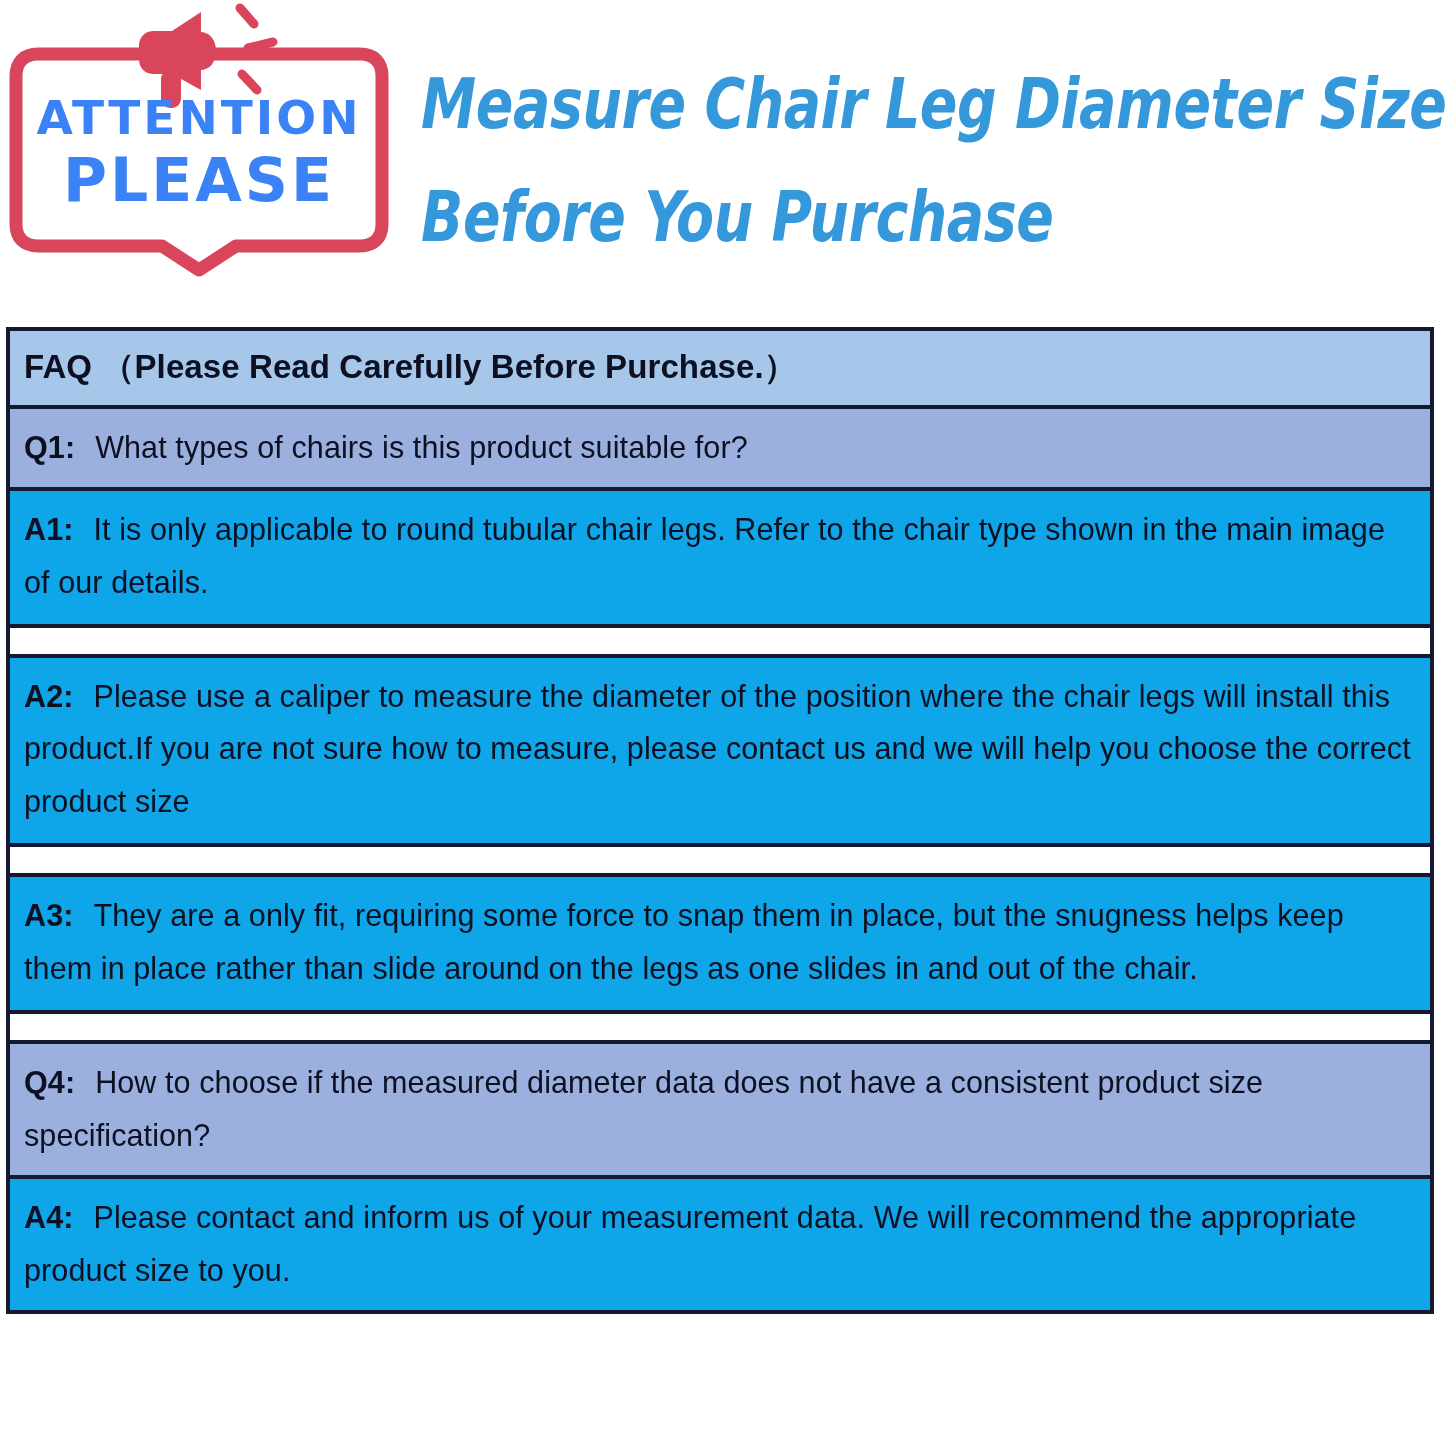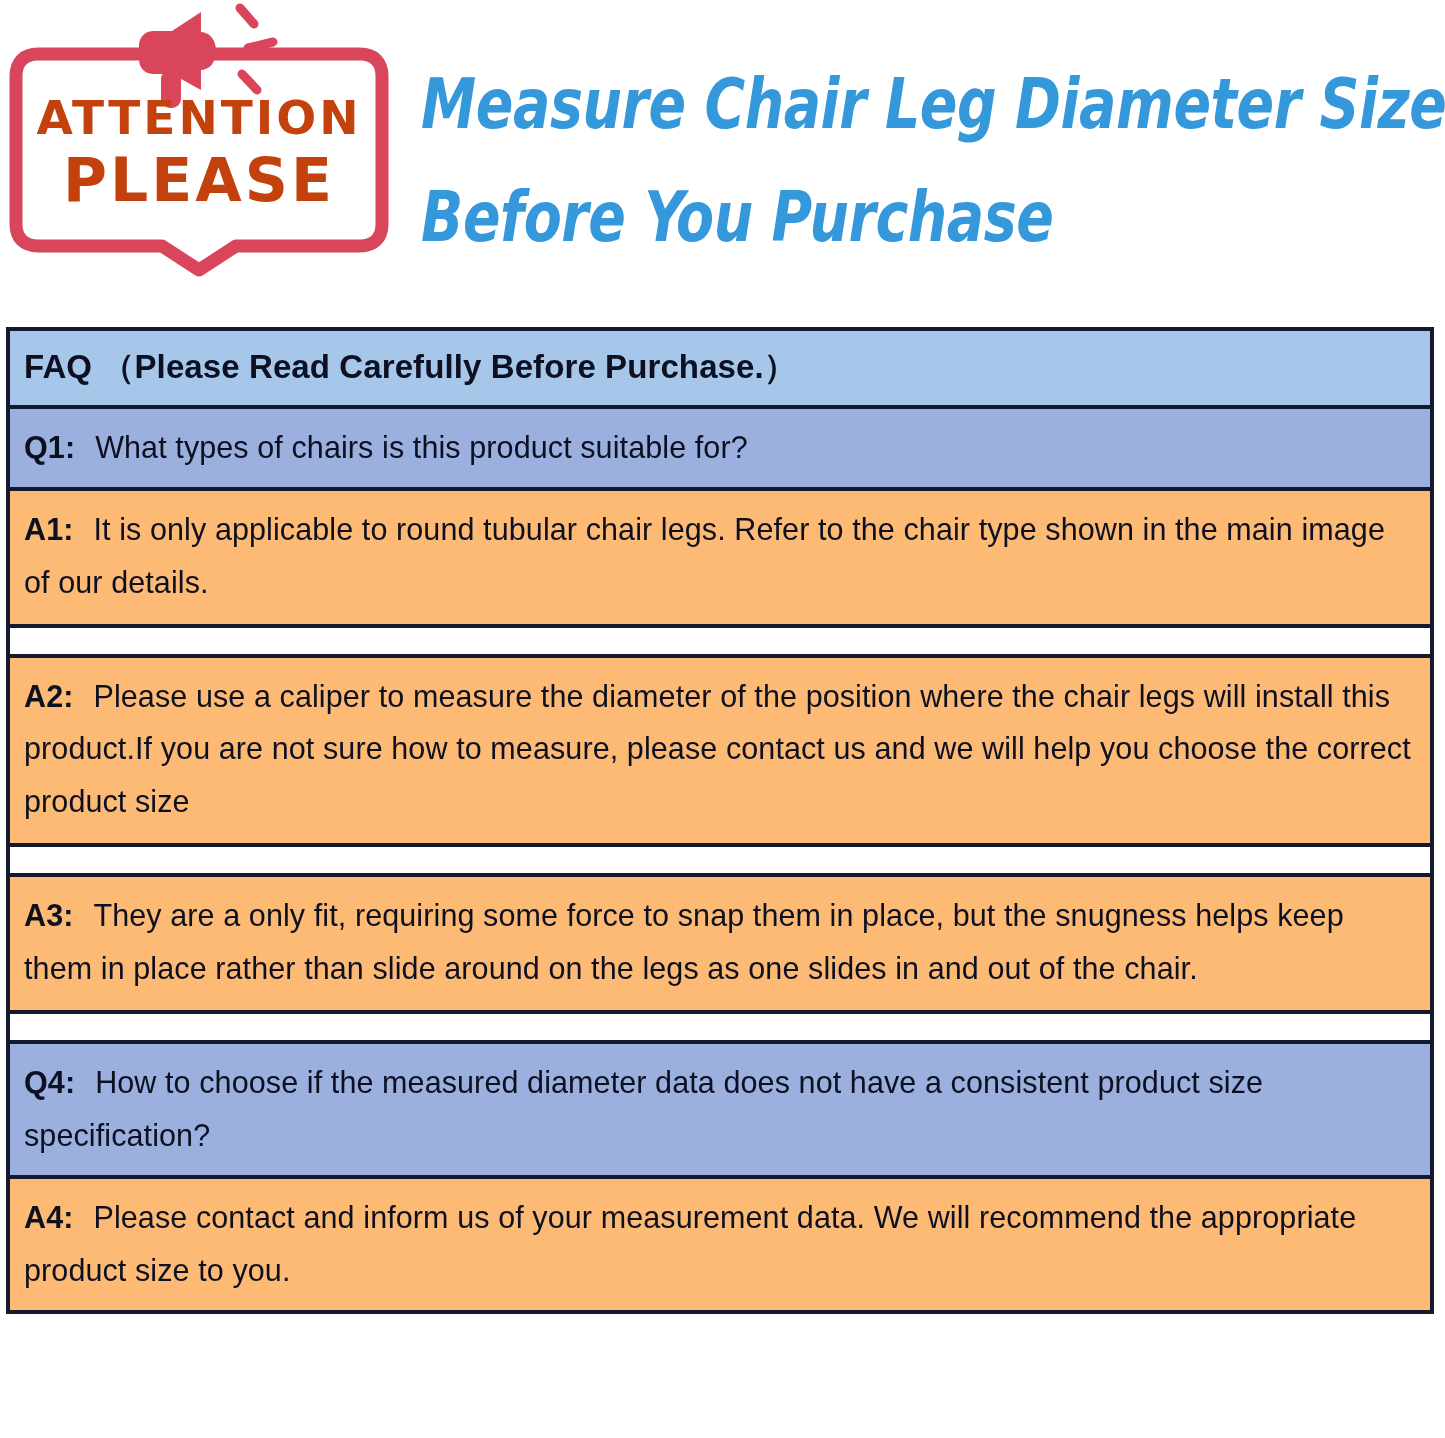--- a/index.html
+++ b/index.html
@@ -45,21 +45,21 @@
     width: 382px;
     height: 232px;
   }
 
   .badge-text {
     position: absolute;
     left: 8px;
     top: 90px;
     width: 382px;
     text-align: center;
-    color: #c2410c;
+    color: #3b82f6;
     font-family: "DejaVu Sans", sans-serif;
     font-weight: bold;
     letter-spacing: 3px;
     line-height: 1.18;
   }
   .badge-text .line1 { font-size: 47px; display: block; }
   .badge-text .line2 { font-size: 60px; display: block; margin-top: 0; }
 
   .header-title {
     flex: 1 1 auto;
@@ -107,21 +107,21 @@
     line-height: 1.2;
   }
 
   .row-q {
     background: #9bb0de;
     border-bottom: 4px solid #15192e;
     padding: 12px 14px 14px 14px;
   }
 
   .row-a {
-    background: #fdba74;
+    background: #0ea5e9;
     padding: 12px 14px 16px 14px;
   }
 
   .row-spacer {
     background: #ffffff;
     height: 26px;
     border-top: 4px solid #15192e;
     border-bottom: 4px solid #15192e;
     padding: 0;
   }

